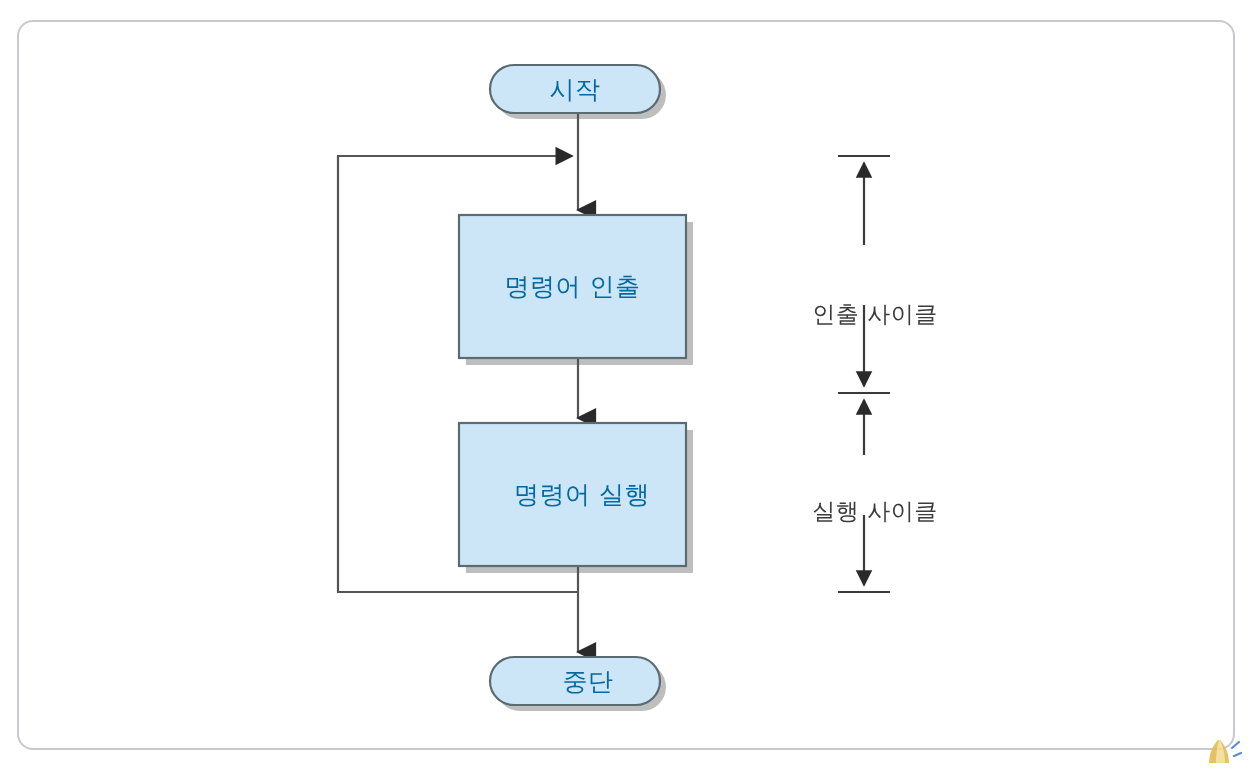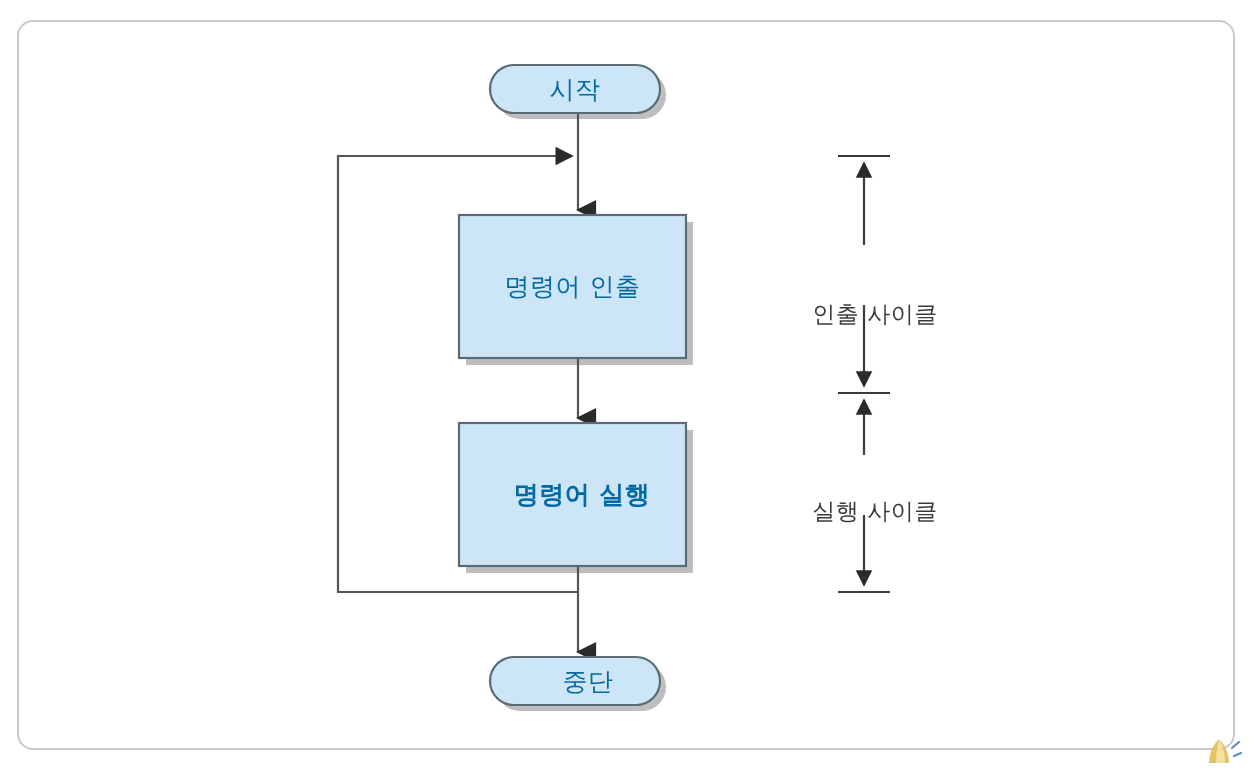--- a/index.html
+++ b/index.html
@@ -57,21 +57,21 @@
     text-align: center;
     color: #3b3b3b;
     font-size: 23px;
     font-weight: 500;
     letter-spacing: 0.5px;
     white-space: nowrap;
     pointer-events: none;
   }
   #lbl-start    { left: 490px; top: 65px;  width: 170px; height: 48px; }
   #lbl-fetch    { left: 459px; top: 215px; width: 227px; height: 142px; }
-  #lbl-execute  { left: 459px; top: 423px; width: 246px; height: 143px; font-weight: bold; }
+  #lbl-execute  { left: 459px; top: 423px; width: 246px; height: 143px; }
   #lbl-halt     { left: 490px; top: 657px; width: 196px; height: 48px; }
   #lbl-fetch-cycle   { left: 760px; top: 263px; width: 230px; height: 30px; margin-top: 36px; }
   #lbl-execute-cycle { left: 760px; top: 472px; width: 230px; height: 30px; margin-top: 24px; }
 </style>
 </head>
 <body>
 
 <div id="stage">
 
   <div id="frame"></div>

